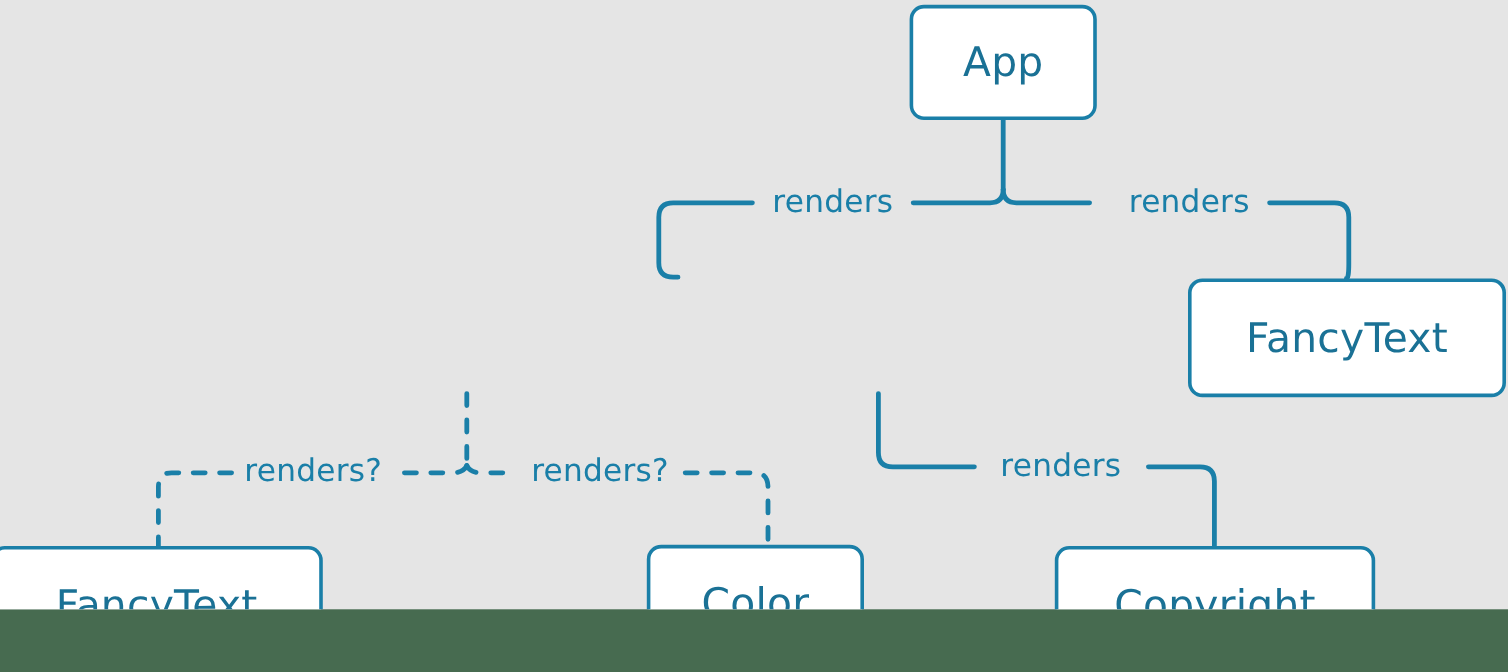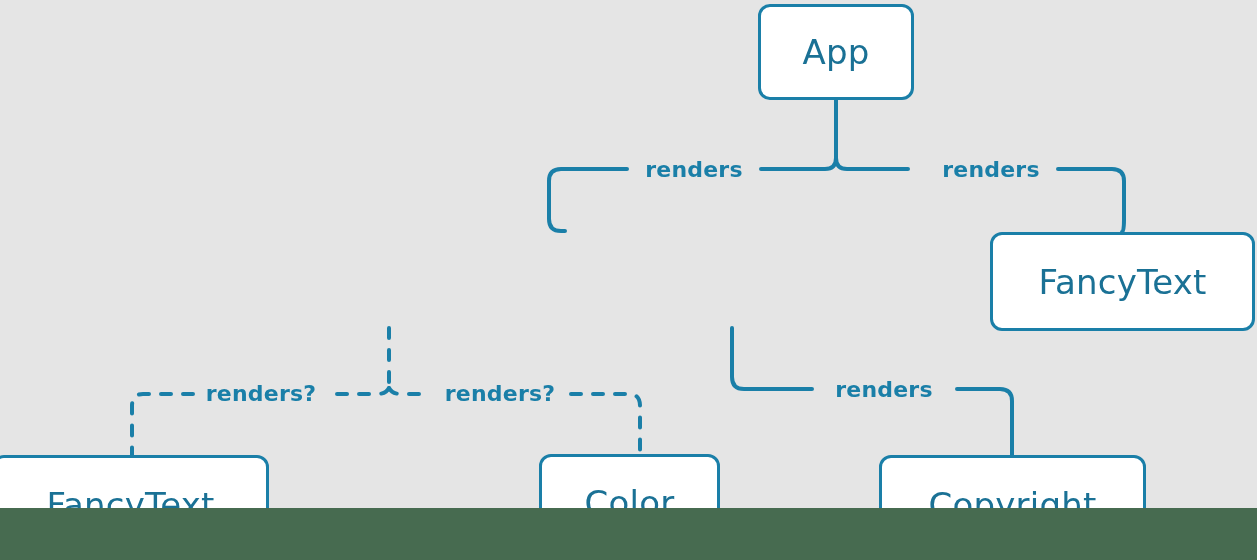--- a/index.html
+++ b/index.html
@@ -33,22 +33,22 @@
     justify-content: center;
     color: #1a7195;
     font-size: 34px;
     font-weight: 400;
     letter-spacing: 0.2px;
     white-space: nowrap;
   }
   .edge-label {
     position: absolute;
     color: #1a7fa8;
-    font-size: 22px;
-    font-weight: 700;
+    font-size: 26px;
+    font-weight: 400;
     white-space: nowrap;
     transform: translate(-50%, -50%);
     letter-spacing: 0.2px;
   }
 </style>
 </head>
 <body>
 
 <div id="stage">
 

